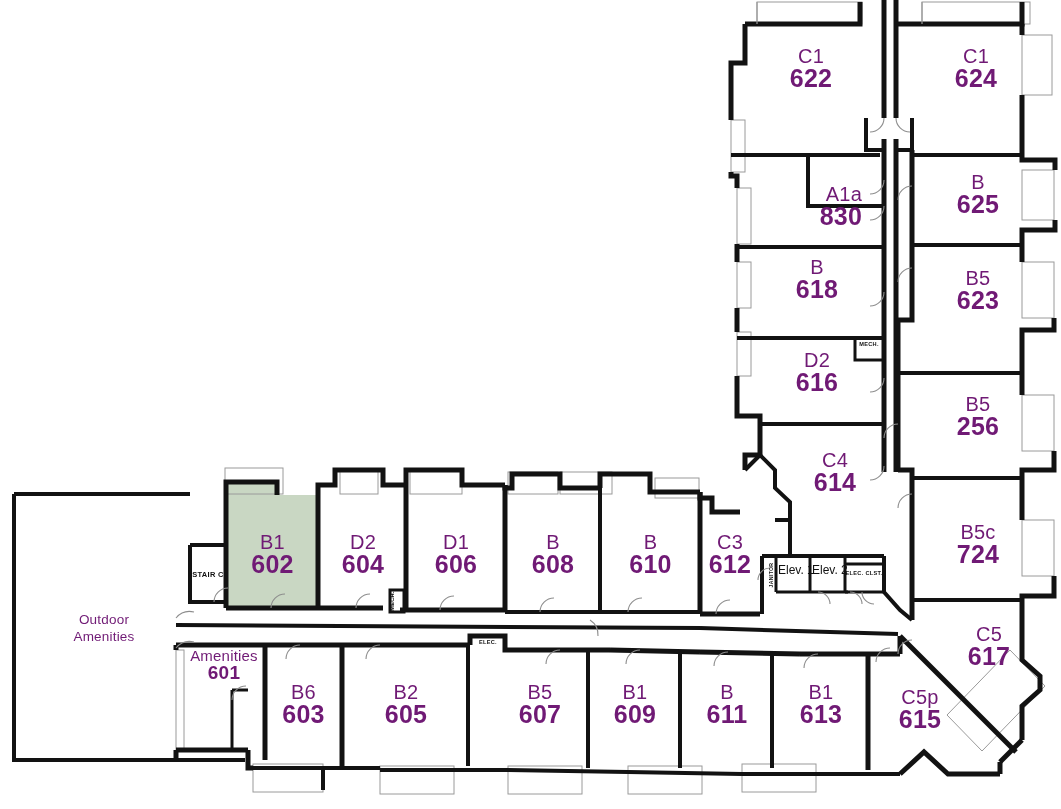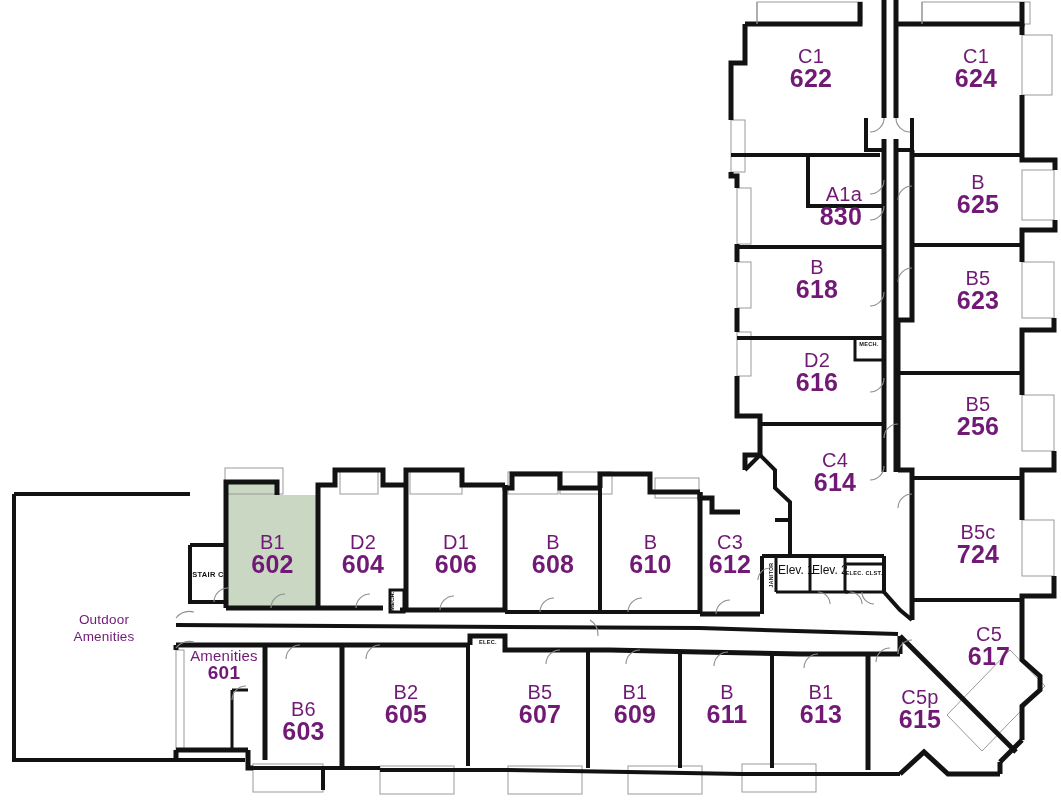--- a/index.html
+++ b/index.html
@@ -305,21 +305,21 @@
   </div>
   <div class="lbl" style="left:601px;top:532px;width:99px;">
     <span class="t">B</span>
     <span class="n">610</span>
   </div>
   <div class="lbl" style="left:694px;top:532px;width:72px;">
     <span class="t">C3</span>
     <span class="n">612</span>
   </div>
 
-  <div class="lbl" style="left:265px;top:699px;width:77px;">
+  <div class="lbl" style="left:265px;top:682px;width:77px;">
     <span class="t">B6</span>
     <span class="n">603</span>
   </div>
   <div class="lbl" style="left:344px;top:682px;width:124px;">
     <span class="t">B2</span>
     <span class="n">605</span>
   </div>
   <div class="lbl" style="left:492px;top:682px;width:96px;">
     <span class="t">B5</span>
     <span class="n">607</span>

